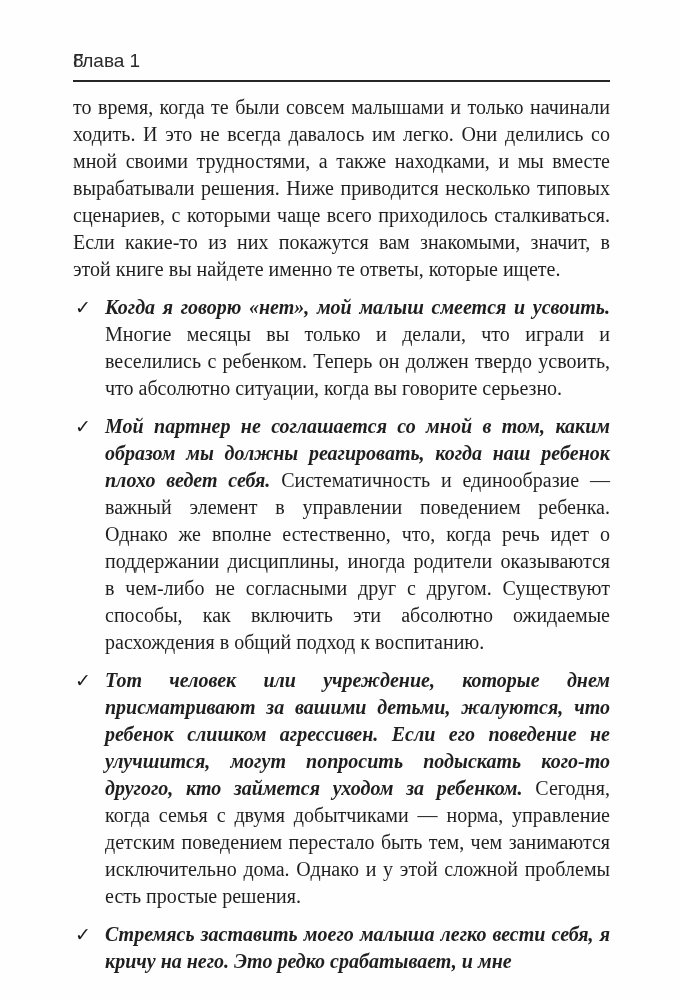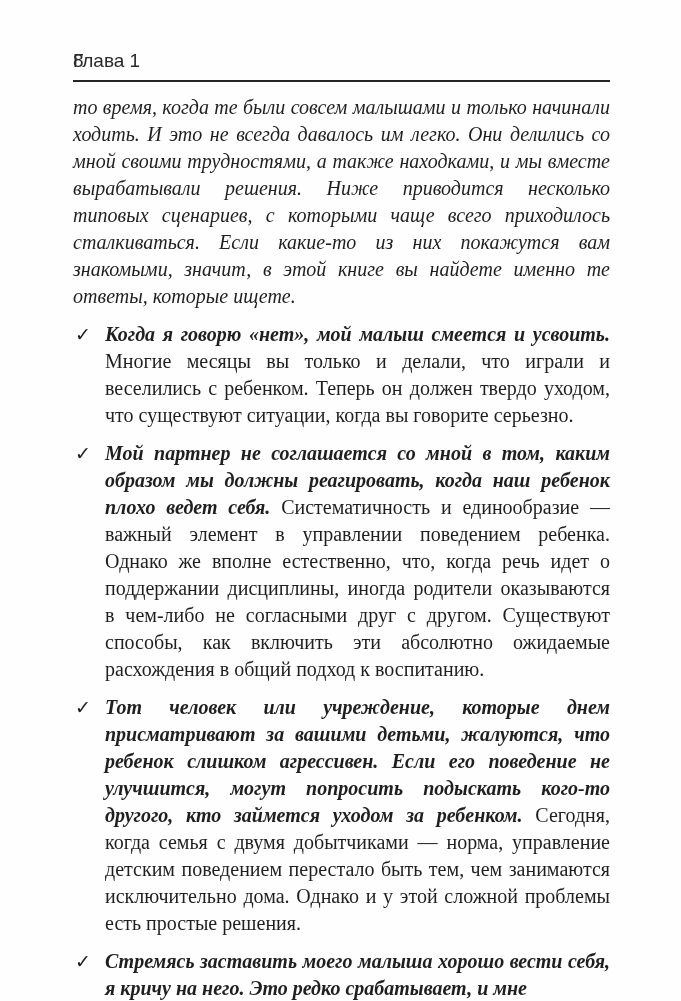--- a/index.html
+++ b/index.html
@@ -49,21 +49,20 @@
     font-family: "Liberation Serif", serif;
     font-size: 20px;
     line-height: 27px;
     text-align: justify;
     hyphens: auto;
     -webkit-hyphens: auto;
   }
   p { margin: 0; }
   .intro {
     margin-bottom: 11px;
-    font-style: italic;
   }
   .bullet {
     position: relative;
     padding-left: 32px;
     margin-top: 11px;
   }
   .check {
     position: absolute;
     left: 2px;
     top: 0;
@@ -89,33 +88,33 @@
       <span class="chapter-title">Глава 1</span>
     </header>
     <div class="header-rule"></div>
 
     <main class="page-body">
 
       <p class="intro">то время, когда те были совсем малышами и только начинали ходить. И это не всегда давалось им легко. Они делились со мной своими трудностями, а также находками, и мы вместе вырабатывали решения. Ниже приводится несколько типовых сценариев, с которыми чаще всего приходилось сталкиваться. Если какие-то из них покажутся вам знакомыми, значит, в этой книге вы найдете именно те ответы, которые ищете.</p>
 
       <div class="bullet">
         <span class="check">✓</span>
-        <p class="bullet-text"><span class="lead">Когда я говорю «нет», мой малыш смеется и усвоить.</span> <span class="rest">Многие месяцы вы только и делали, что играли и веселились с ребенком. Теперь он должен твердо уходом, что существуют ситуации, когда вы говорите серьезно.</span></p>
+        <p class="bullet-text"><span class="lead">Когда я говорю «нет», мой малыш смеется и усвоить.</span> <span class="rest">Многие месяцы вы только и делали, что играли и веселились с ребенком. Теперь он должен твердо усвоить, что абсолютно ситуации, когда вы говорите серьезно.</span></p>
       </div>
 
       <div class="bullet">
         <span class="check">✓</span>
         <p class="bullet-text"><span class="lead">Мой партнер не соглашается со мной в том, каким образом мы должны реагировать, когда наш ребенок плохо ведет себя.</span> <span class="rest">Систематичность и единообразие — важный элемент в управлении поведением ребенка. Однако же вполне естественно, что, когда речь идет о поддержании дисциплины, иногда родители оказываются в чем-либо не согласными друг с другом. Существуют способы, как включить эти абсолютно ожидаемые расхождения в общий подход к воспитанию.</span></p>
       </div>
 
       <div class="bullet">
         <span class="check">✓</span>
         <p class="bullet-text"><span class="lead">Тот человек или учреждение, которые днем присматривают за вашими детьми, жалуются, что ребенок слишком агрессивен. Если его поведение не улучшится, могут попросить подыскать кого-то другого, кто займется уходом за ребенком.</span> <span class="rest">Сегодня, когда семья с двумя добытчиками — норма, управление детским поведением перестало быть тем, чем занимаются исключительно дома. Однако и у этой сложной проблемы есть простые решения.</span></p>
       </div>
 
       <div class="bullet">
         <span class="check">✓</span>
-        <p class="bullet-text"><span class="lead">Стремясь заставить моего малыша хорошо вести себя, я кричу на него. Это редко срабатывает, и мне</span> <span class="rest"></span></p>
+        <p class="bullet-text"><span class="lead">Стремясь заставить моего малыша легко вести себя, я кричу на него. Это редко срабатывает, и мне</span> <span class="rest"></span></p>
       </div>
 
     </main>
   </div>
 </div>
 
 </body></html>

